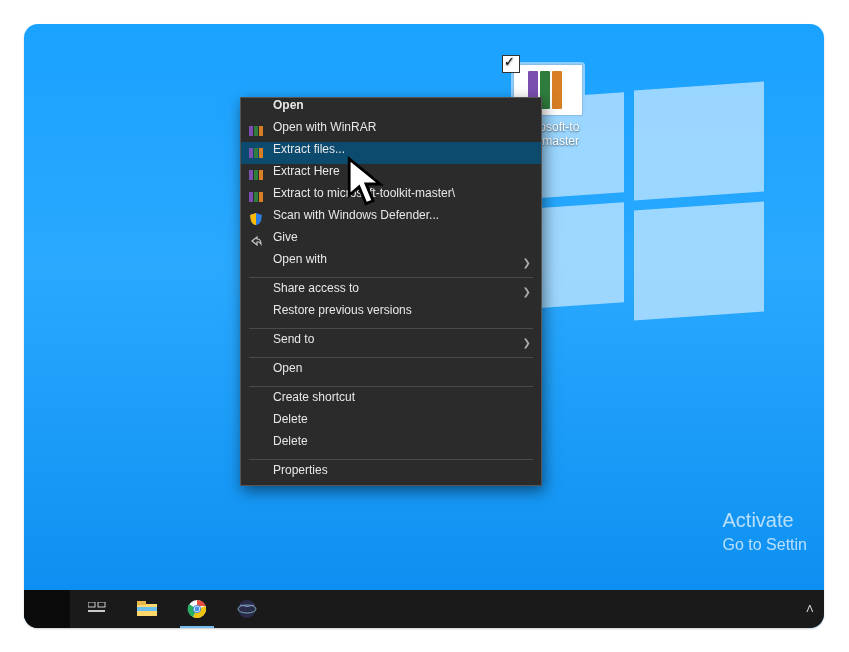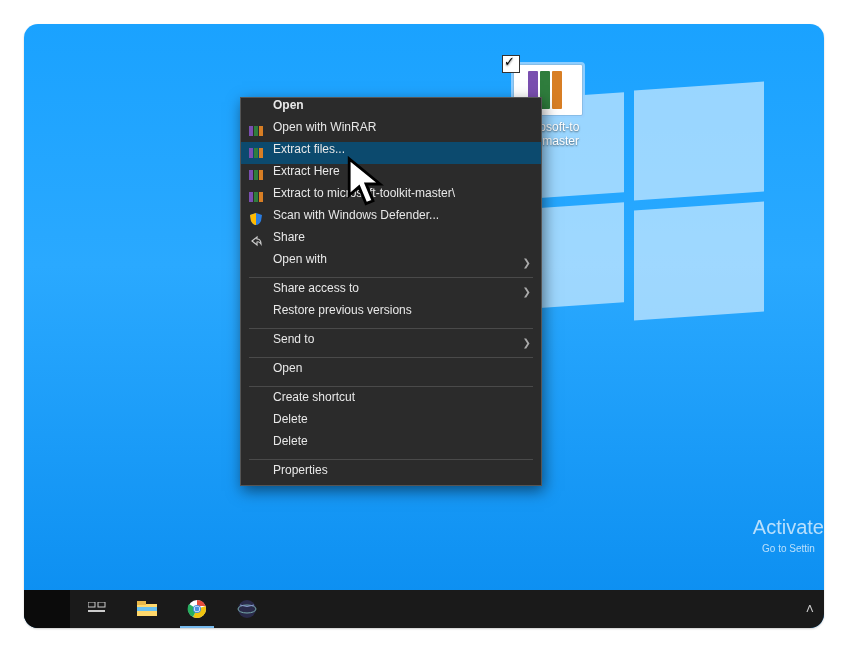--- a/index.html
+++ b/index.html
@@ -131,25 +131,25 @@
     pointer-events: none;
     z-index: 20;
   }
 
   
   .activation {
     position: absolute;
     right: 0;
     bottom: 74px;
     color: rgba(255,255,255,0.7);
-    text-align: center;
-    padding-right: 0;
+    text-align: left;
+    padding-right: 17px;
   }
   .activation .t1 { font-size: 20px; font-weight:400; }
-  .activation .t2 { font-size: 10px; margin-top:4px; }
+  .activation .t2 { font-size: 16px; margin-top:4px; }
 
   
   .taskbar {
     position: absolute;
     left: 0; right: 0; bottom: 0;
     height: 38px;
     background: #1a1a1a;
   }
   .tb-item {
     position: absolute;
@@ -250,21 +250,21 @@
           </svg>
       </span>
       <span>Scan with Windows Defender...</span>
     </div>
     <div class="menu-item">
       <span class="menu-icon">
         <svg width="14" height="14" viewBox="0 0 14 14" stroke="#ccc" fill="none" stroke-width="1.2">
             <path d="M3 7 L8 3 L8 5 Q12 5 12 10 Q10 7 8 8 L8 11 Z"></path>
           </svg>
       </span>
-      <span>Share</span>
+      <span>Give</span>
     </div>
     <div class="menu-item">
       <span>Open with</span>
       <span class="submenu-arrow">❯</span>
     </div>
     <div class="menu-sep"></div>
     <div class="menu-item">
       <span>Share access to</span>
       <span class="submenu-arrow">❯</span>
     </div>

